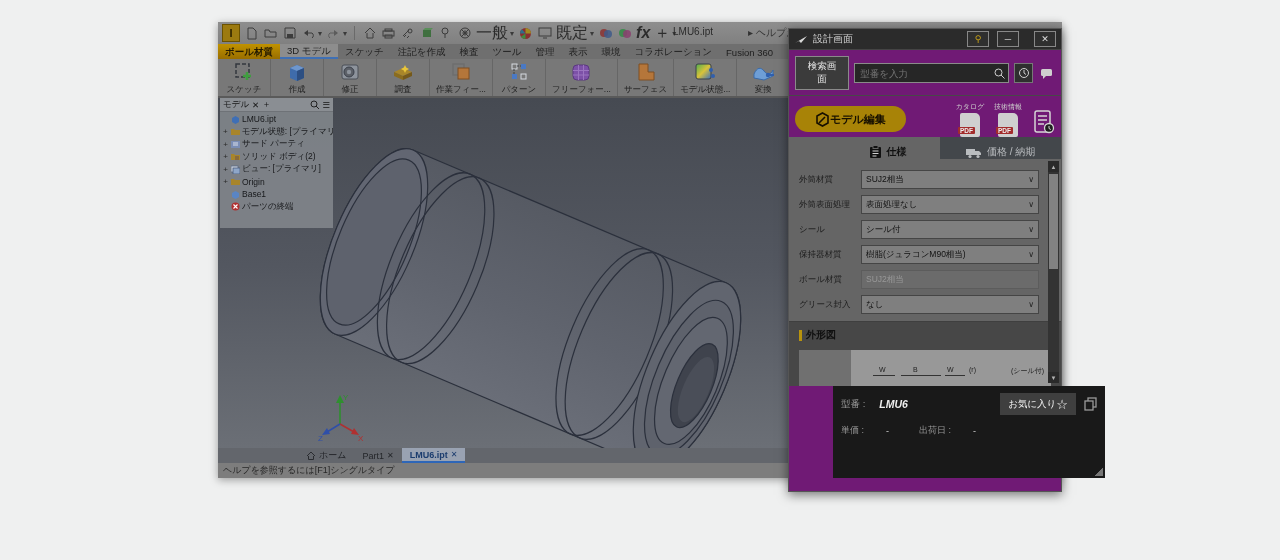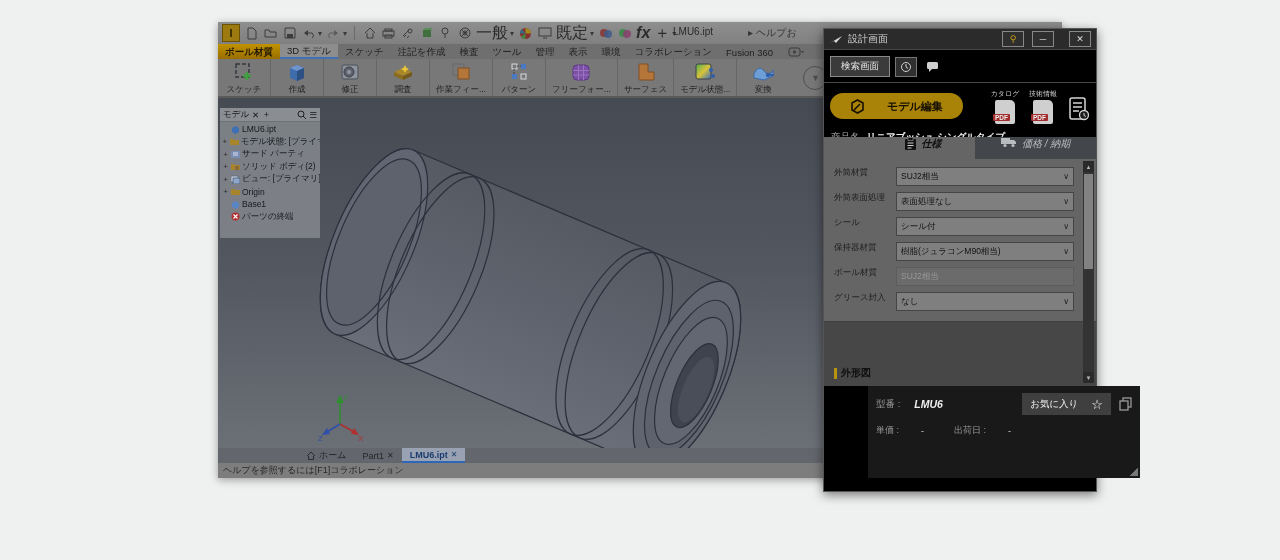--- a/index.html
+++ b/index.html
@@ -29,90 +29,90 @@
   .rgroup .ric{height:22px;display:flex;align-items:center;justify-content:center;}
   .rgroup .rlabel{font-size:8.5px;color:#1f1f1f;margin-top:1px;white-space:nowrap;}
   .rexpand{align-self:center;margin-left:14px;width:22px;height:22px;border:1.5px solid #4f4f4f;border-radius:50%;display:flex;align-items:center;justify-content:center;color:#4f4f4f;font-size:9px;}
 
   
   .viewport{position:absolute;left:0;top:76px;width:100%;height:350px;background:linear-gradient(180deg,#464a52 0%,#535760 48%,#6b6f76 100%);overflow:hidden;}
   .modelsvg{position:absolute;left:96px;top:34px;}
   .triad{position:absolute;left:100px;top:292px;}
 
   
-  .browser{position:absolute;left:2px;top:10px;width:100px;height:130px;background:rgba(128,132,138,.92);font-size:8.5px;color:#17181b;}
+  .browser{position:absolute;left:2px;top:0;width:113px;height:130px;background:rgba(128,132,138,.92);font-size:8.5px;color:#17181b;}
   .browser-h{height:13px;background:#8a8e93;display:flex;align-items:center;gap:3px;padding:0 3px;font-size:8.5px;color:#141414;border-bottom:1px solid #6e7277;}
   .bh-sp{flex:1;}
   .tree{padding:1px 0 0 2px;}
   .trow{display:flex;align-items:center;gap:2px;height:12.5px;white-space:nowrap;}
   .texp{width:7px;font-size:8px;color:#2a2a2a;text-align:center;}
   .tico{width:9px;height:9px;flex:0 0 auto;}
   .tlabel{overflow:hidden;}
 
   .doctabs{position:absolute;left:0;top:426px;width:100%;height:15px;background:#63666c;display:flex;align-items:stretch;font-size:9px;color:#24262a;padding-left:80px;box-sizing:border-box;}
   .dtab{display:flex;align-items:center;gap:3px;padding:0 8px;}
   .dtab.active{background:#99a2b2;color:#1b3c6e;border-bottom:2px solid #2e66b8;box-sizing:border-box;font-weight:bold;}
   .dclose{font-size:8px;}
 
   .statusbar{position:absolute;left:0;top:441px;width:100%;height:15px;background:#7d7d7d;font-size:9px;color:#272727;display:flex;align-items:center;padding:0 5px;box-sizing:border-box;}
 
   
-  .panel{position:absolute;left:823px;top:28px;width:274px;height:464px;background:#000000;border:1px solid #555;box-sizing:border-box;box-shadow:0 3px 10px rgba(0,0,0,.5);color:#ddd;}
+  .panel{position:absolute;left:788px;top:28px;width:274px;height:464px;background:#701a75;border:1px solid #555;box-sizing:border-box;box-shadow:0 3px 10px rgba(0,0,0,.5);color:#ddd;}
   .p-title{height:20px;background:#2b2b2b;display:flex;align-items:center;gap:5px;padding:0 5px;border-bottom:1px solid #444;}
   .p-title .t{font-size:10px;color:#cfcfcf;}
   .p-title .sp{flex:1;}
   .winbtn{width:20px;height:14px;border:1px solid #888;background:#2f2f2f;display:flex;align-items:center;justify-content:center;font-size:9px;color:#ddd;margin-left:3px;}
   .winbtn.pin{color:#c9a318;}
   .p-search{display:flex;align-items:center;gap:5px;padding:6px 6px 5px;}
   .btn-search{background:#3b3b3b;border:1px solid #8a8a8a;color:#e8e8e8;font-size:9.5px;padding:3px 10px;}
   .inp-wrap{flex:1;display:flex;align-items:center;background:#262626;border:1px solid #8a8a8a;height:18px;padding:0 3px;}
   .inp-wrap input{flex:1;background:transparent;border:none;outline:none;color:#ddd;font-size:9.5px;min-width:0;font-family:inherit;}
   .icobtn{width:20px;height:18px;background:#2f2f2f;border:1px solid #777;display:flex;align-items:center;justify-content:center;}
   .p-div{height:1px;background:#484848;margin:0 0 0 0;}
   .p-edit{display:flex;align-items:flex-start;padding:6px 6px 2px;gap:8px;}
-  .btn-gold{background:#a88307;color:#171000;font-weight:bold;font-size:11px;border:none;border-radius:13px;height:26px;padding:8px 20px;display:flex;align-items:center;gap:22px;margin-top:4px;}
+  .btn-gold{background:#a88307;color:#171000;font-weight:bold;font-size:11px;border:none;border-radius:13px;height:26px;padding:8px 20px;display:flex;align-items:center;gap:0;margin-top:4px;}
   .pdfcol{display:flex;flex-direction:column;align-items:center;width:30px;}
   .pdfcol .cap{font-size:7px;color:#cdcdcd;margin-bottom:1px;white-space:nowrap;}
   .pdfpage{width:20px;height:24px;background:#cfcfcf;border-radius:2px 5px 2px 2px;position:relative;}
   .pdfbadge{position:absolute;left:-2px;bottom:3px;background:#a32c2c;color:#eee;font-size:6.5px;font-weight:bold;padding:0 2px;border-radius:1px;}
   .speccol{margin-left:2px;margin-top:8px;}
   .p-product{display:flex;align-items:center;gap:7px;padding:4px 7px 6px;font-size:9.5px;}
   .p-product .l{color:#a9a9a9;}
   .p-product .v{color:#f2f2f2;font-weight:bold;}
 
   .p-content{position:absolute;left:0;top:108px;width:272px;height:249px;background:#656565;overflow:hidden;}
   .ptabs{display:flex;height:22px;}
-  .ptab{flex:1;display:flex;align-items:flex-start;justify-content:center;gap:5px;font-size:10px;font-style:italic;}
+  .ptab{flex:1;display:flex;align-items:flex-end;justify-content:center;gap:5px;font-size:10px;}
   .ptab.spec{background:#656565;color:#111;font-weight:bold;margin-left:46px;}
   .ptab.price{background:#43474b;color:#b9bcbf;flex:1.15;}
   .form{padding:8px 22px 0 10px;}
-  .frow{display:flex;height:25px;}
+  .frow{display:flex;align-items:center;height:25px;}
   .frow .fl{width:62px;font-size:8.5px;color:#1c1c1c;}
   .fsel{flex:1;height:17px;background:#7f7f7f;border:1px solid #454545;display:flex;align-items:center;font-size:8.5px;color:#111;padding:0 4px;justify-content:space-between;}
   .fsel .chev{font-size:8px;color:#222;}
   .fsel.disabled{background:#6b6b6b;border-color:#5c5c5c;color:#989898;}
   .fdiv{height:1px;background:#3f3f3f;margin:4px 0 0;}
   .outline-sec{background:#474747;padding:6px 10px 0;height:100%;}
-  .sec-h{display:flex;align-items:center;gap:4px;margin-top:38px;}
+  .sec-h{display:flex;align-items:center;gap:4px;}
   .sec-h .bar{width:3px;height:11px;background:#b8930d;}
   .sec-h .t{font-size:10px;font-weight:bold;color:#101010;}
   .drawbox{margin-top:8px;height:40px;background:#989898;display:flex;}
   .drawbox .dleft{width:52px;background:#707070;}
   .dlabels{flex:1;position:relative;font-size:7px;color:#222;}
   .dlabels span{position:absolute;top:16px;}
   .dimline{position:absolute;top:25px;height:1px;background:#333;}
   .scroll{position:absolute;right:2px;top:24px;width:11px;height:222px;background:#333;}
   .sarrow{position:absolute;left:0;width:11px;height:11px;background:#2a2a2a;color:#b5b5b5;font-size:6px;display:flex;align-items:center;justify-content:center;}
   .sthumb{position:absolute;left:1px;top:13px;width:9px;height:95px;background:#828282;}
 
   .p-bottom{position:absolute;left:0;top:357px;width:272px;height:92px;background:#191919;margin-left:44px;}
   .b-row1{display:flex;align-items:center;padding:7px 8px 0;}
   .b-row1 .l{font-size:9.5px;color:#9a9a9a;}
   .b-row1 .v{font-size:10.5px;color:#efefef;font-weight:bold;margin-left:14px;flex:1;font-style:italic;}
-  .btn-fav{background:#3f3f3f;border:none;color:#f2f2f2;font-size:9.5px;height:22px;padding:0 8px;display:flex;align-items:center;gap:13px;}
+  .btn-fav{background:#3f3f3f;border:none;color:#f2f2f2;font-size:9.5px;height:22px;padding:0 8px;display:flex;align-items:center;gap:0;}
   .btn-fav .star{font-size:13px;color:#fff;}
   .copyic{margin-left:8px;}
   .b-row2{display:flex;align-items:center;padding:9px 8px 0;font-size:9px;color:#9a9a9a;}
   .b-row2 .v{color:#d5d5d5;margin:0 30px 0 22px;}
   .btn-gen{display:block;margin:10px auto 0;width:236px;height:28px;border:none;border-radius:14px;background:#97760a;color:#161000;font-weight:bold;font-size:12px;font-family:inherit;}
   .grip{position:absolute;right:2px;bottom:2px;width:8px;height:8px;background:
     linear-gradient(135deg,transparent 50%,#777 50%);}
 </style>
 </head>
 <body>
@@ -486,38 +486,45 @@
           <span>Part1</span>
           <span class="dclose">✕</span>
         </div>
       <div class="dtab active">
           <span>LMU6.ipt</span>
           <span class="dclose">✕</span>
         </div>
     </div>
 
     <div class="statusbar">
-        <span>ヘルプを参照するには[F1]コラボレーション</span>
+        <span>ヘルプを参照するには[F1]シングルタイプ</span>
       </div>
   </div>
 
   <div class="panel">
     <div class="p-title">
       <svg width="14" height="11">
           <path d="M1 9 13 2 7 9l-2-2z" fill="#d8d8d8"></path>
         </svg>
       <span class="t">設計画面</span>
       <span class="sp"></span>
       <div class="winbtn pin">⚲</div>
       <div class="winbtn">─</div>
       <div class="winbtn" style="margin-left:10px">✕</div>
     </div>
 
     <div class="p-search">
       <button class="btn-search">検索画面</button>
+      <div class="inp-wrap">
+        <input placeholder="型番を入力" style="">
+        <svg width="11" height="11">
+            <circle cx="4.5" cy="4.5" r="3.5" fill="none" stroke="#cfcfcf"></circle>
+            <path d="M7 7l3.5 3.5" stroke="#cfcfcf"></path>
+          </svg>
+      </div>
       <div class="icobtn">
           <svg width="12" height="12">
             <circle cx="6" cy="6" r="4.5" fill="none" stroke="#cfcfcf"></circle>
             <path d="M6 3v3l2 1.5" fill="none" stroke="#cfcfcf"></path>
           </svg>
         </div>
       <div class="icobtn" style="border:none;background:transparent">
           <svg width="13" height="11">
             <rect x="1" y="1" width="11" height="7" rx="1.5" fill="#cfcfcf"></rect>
             <path d="M3 8l0 3 3-3z" fill="#cfcfcf"></path>

